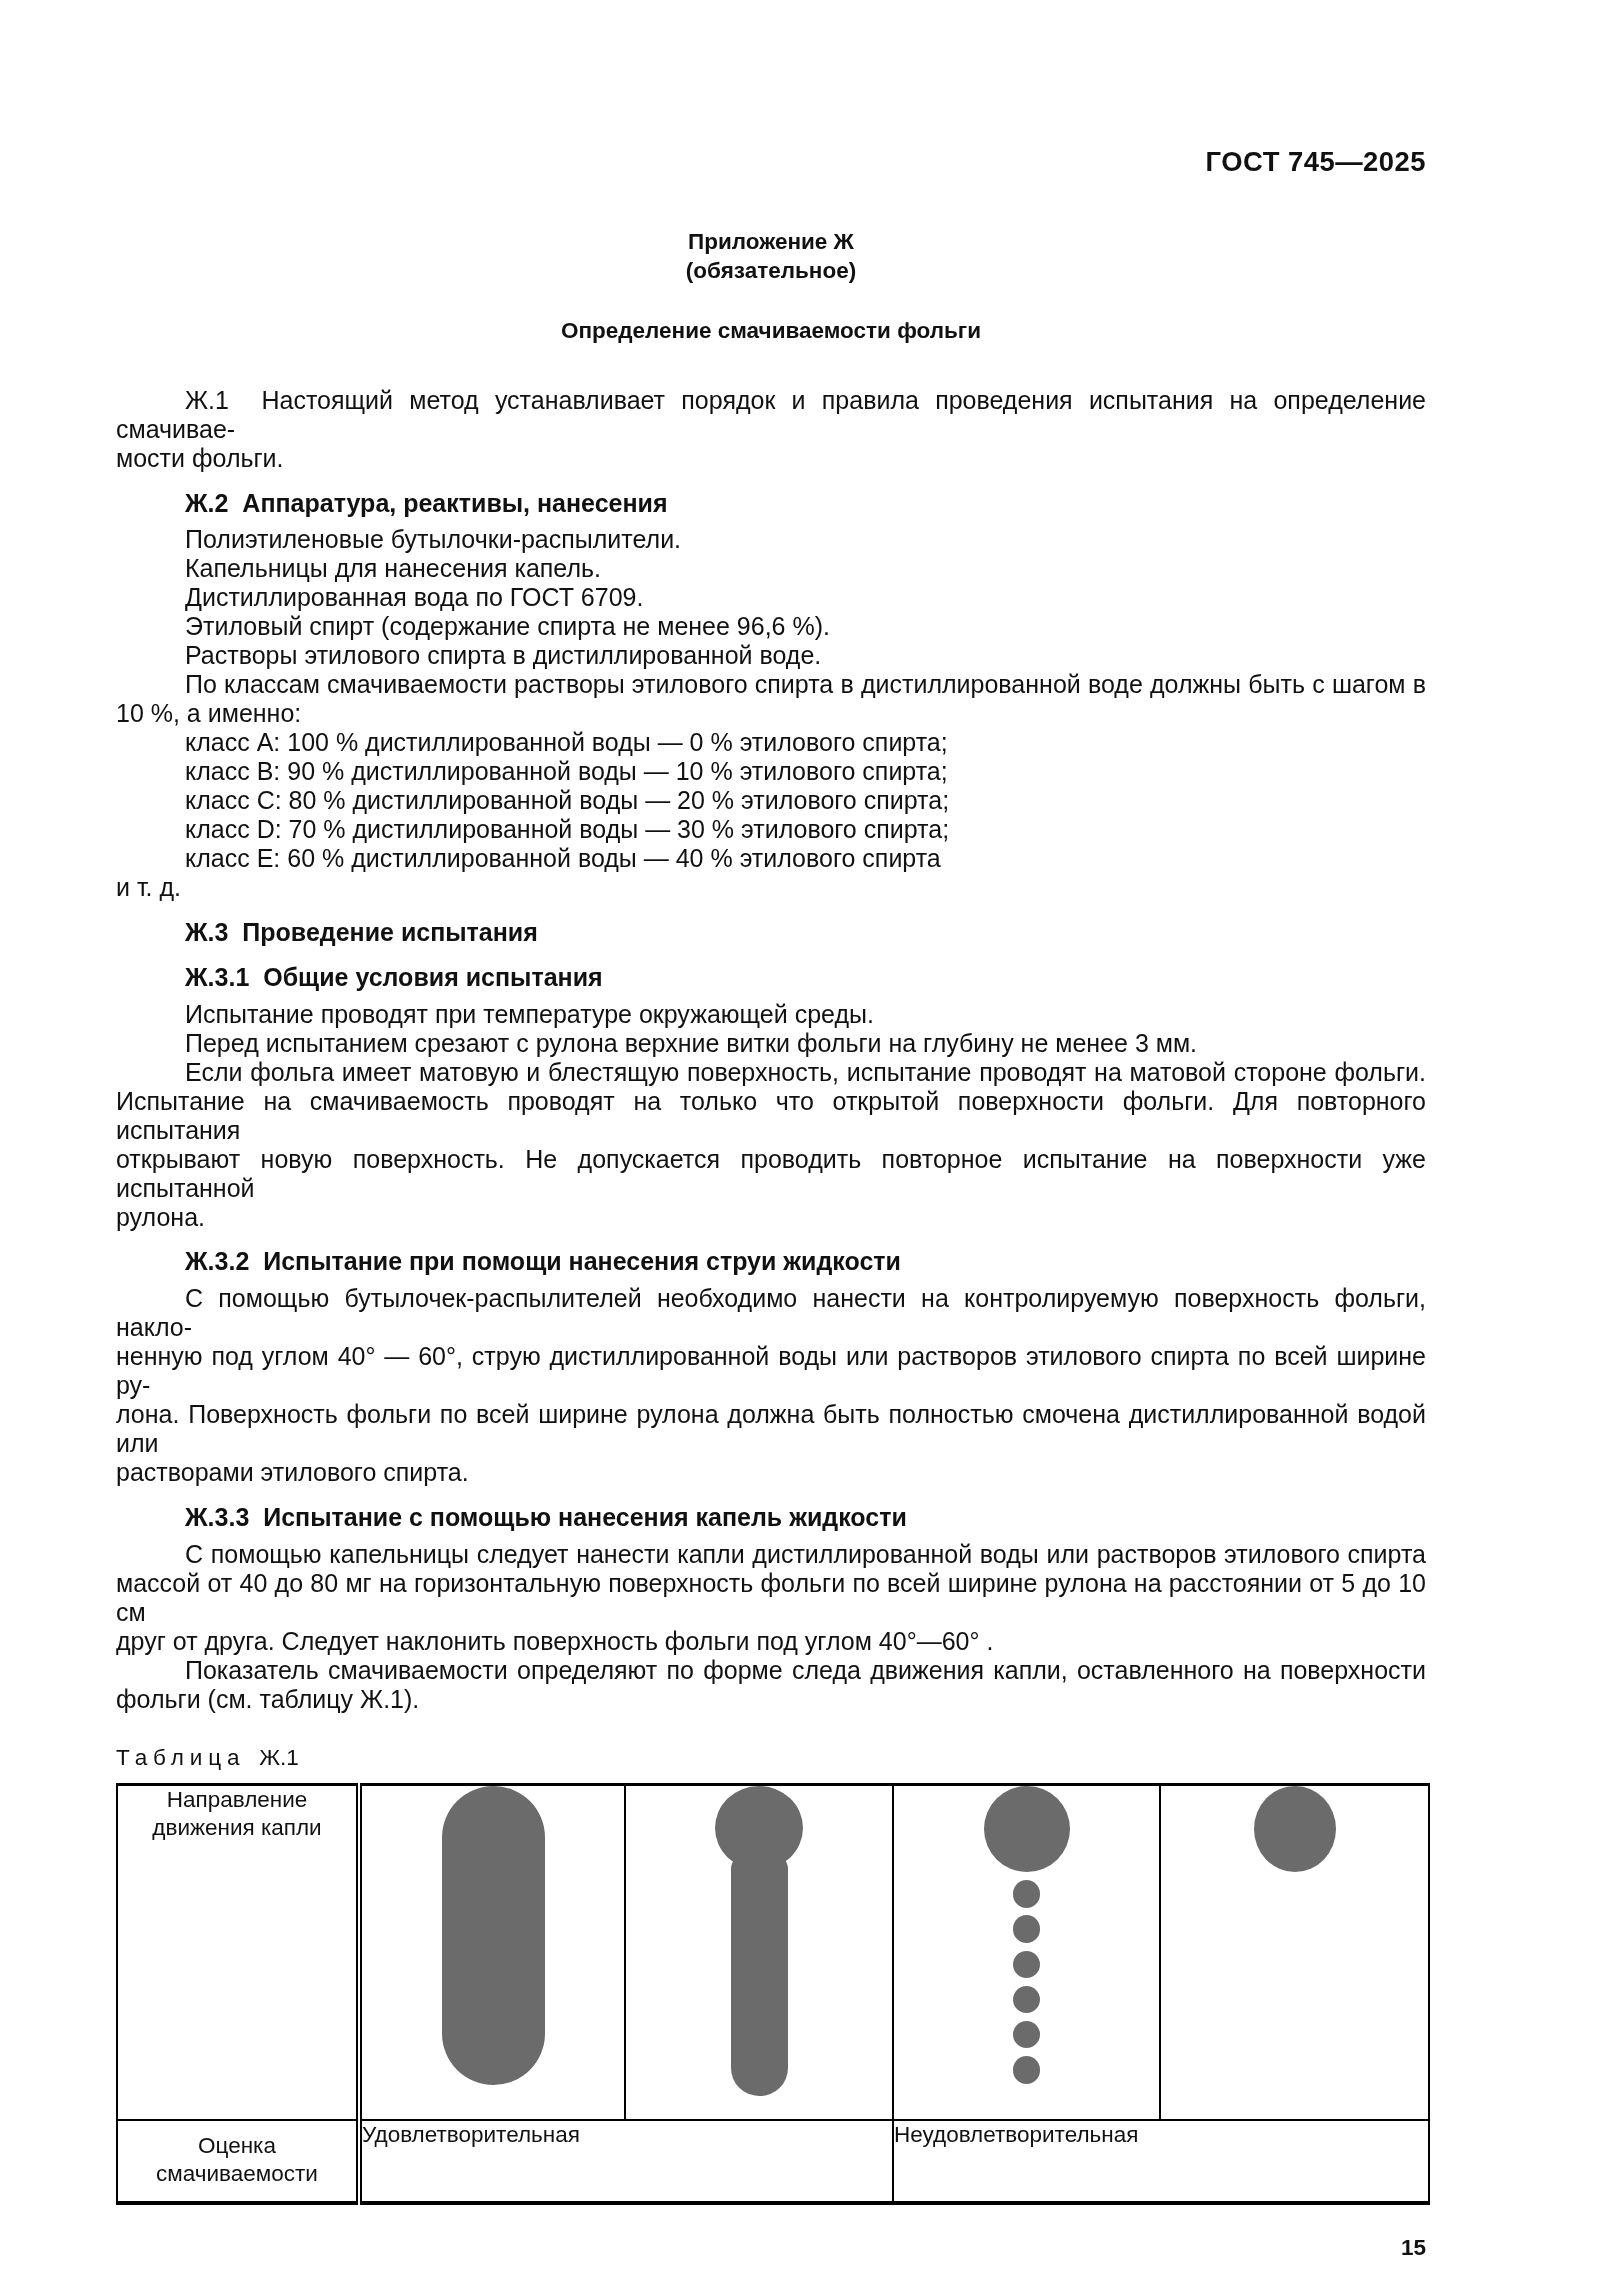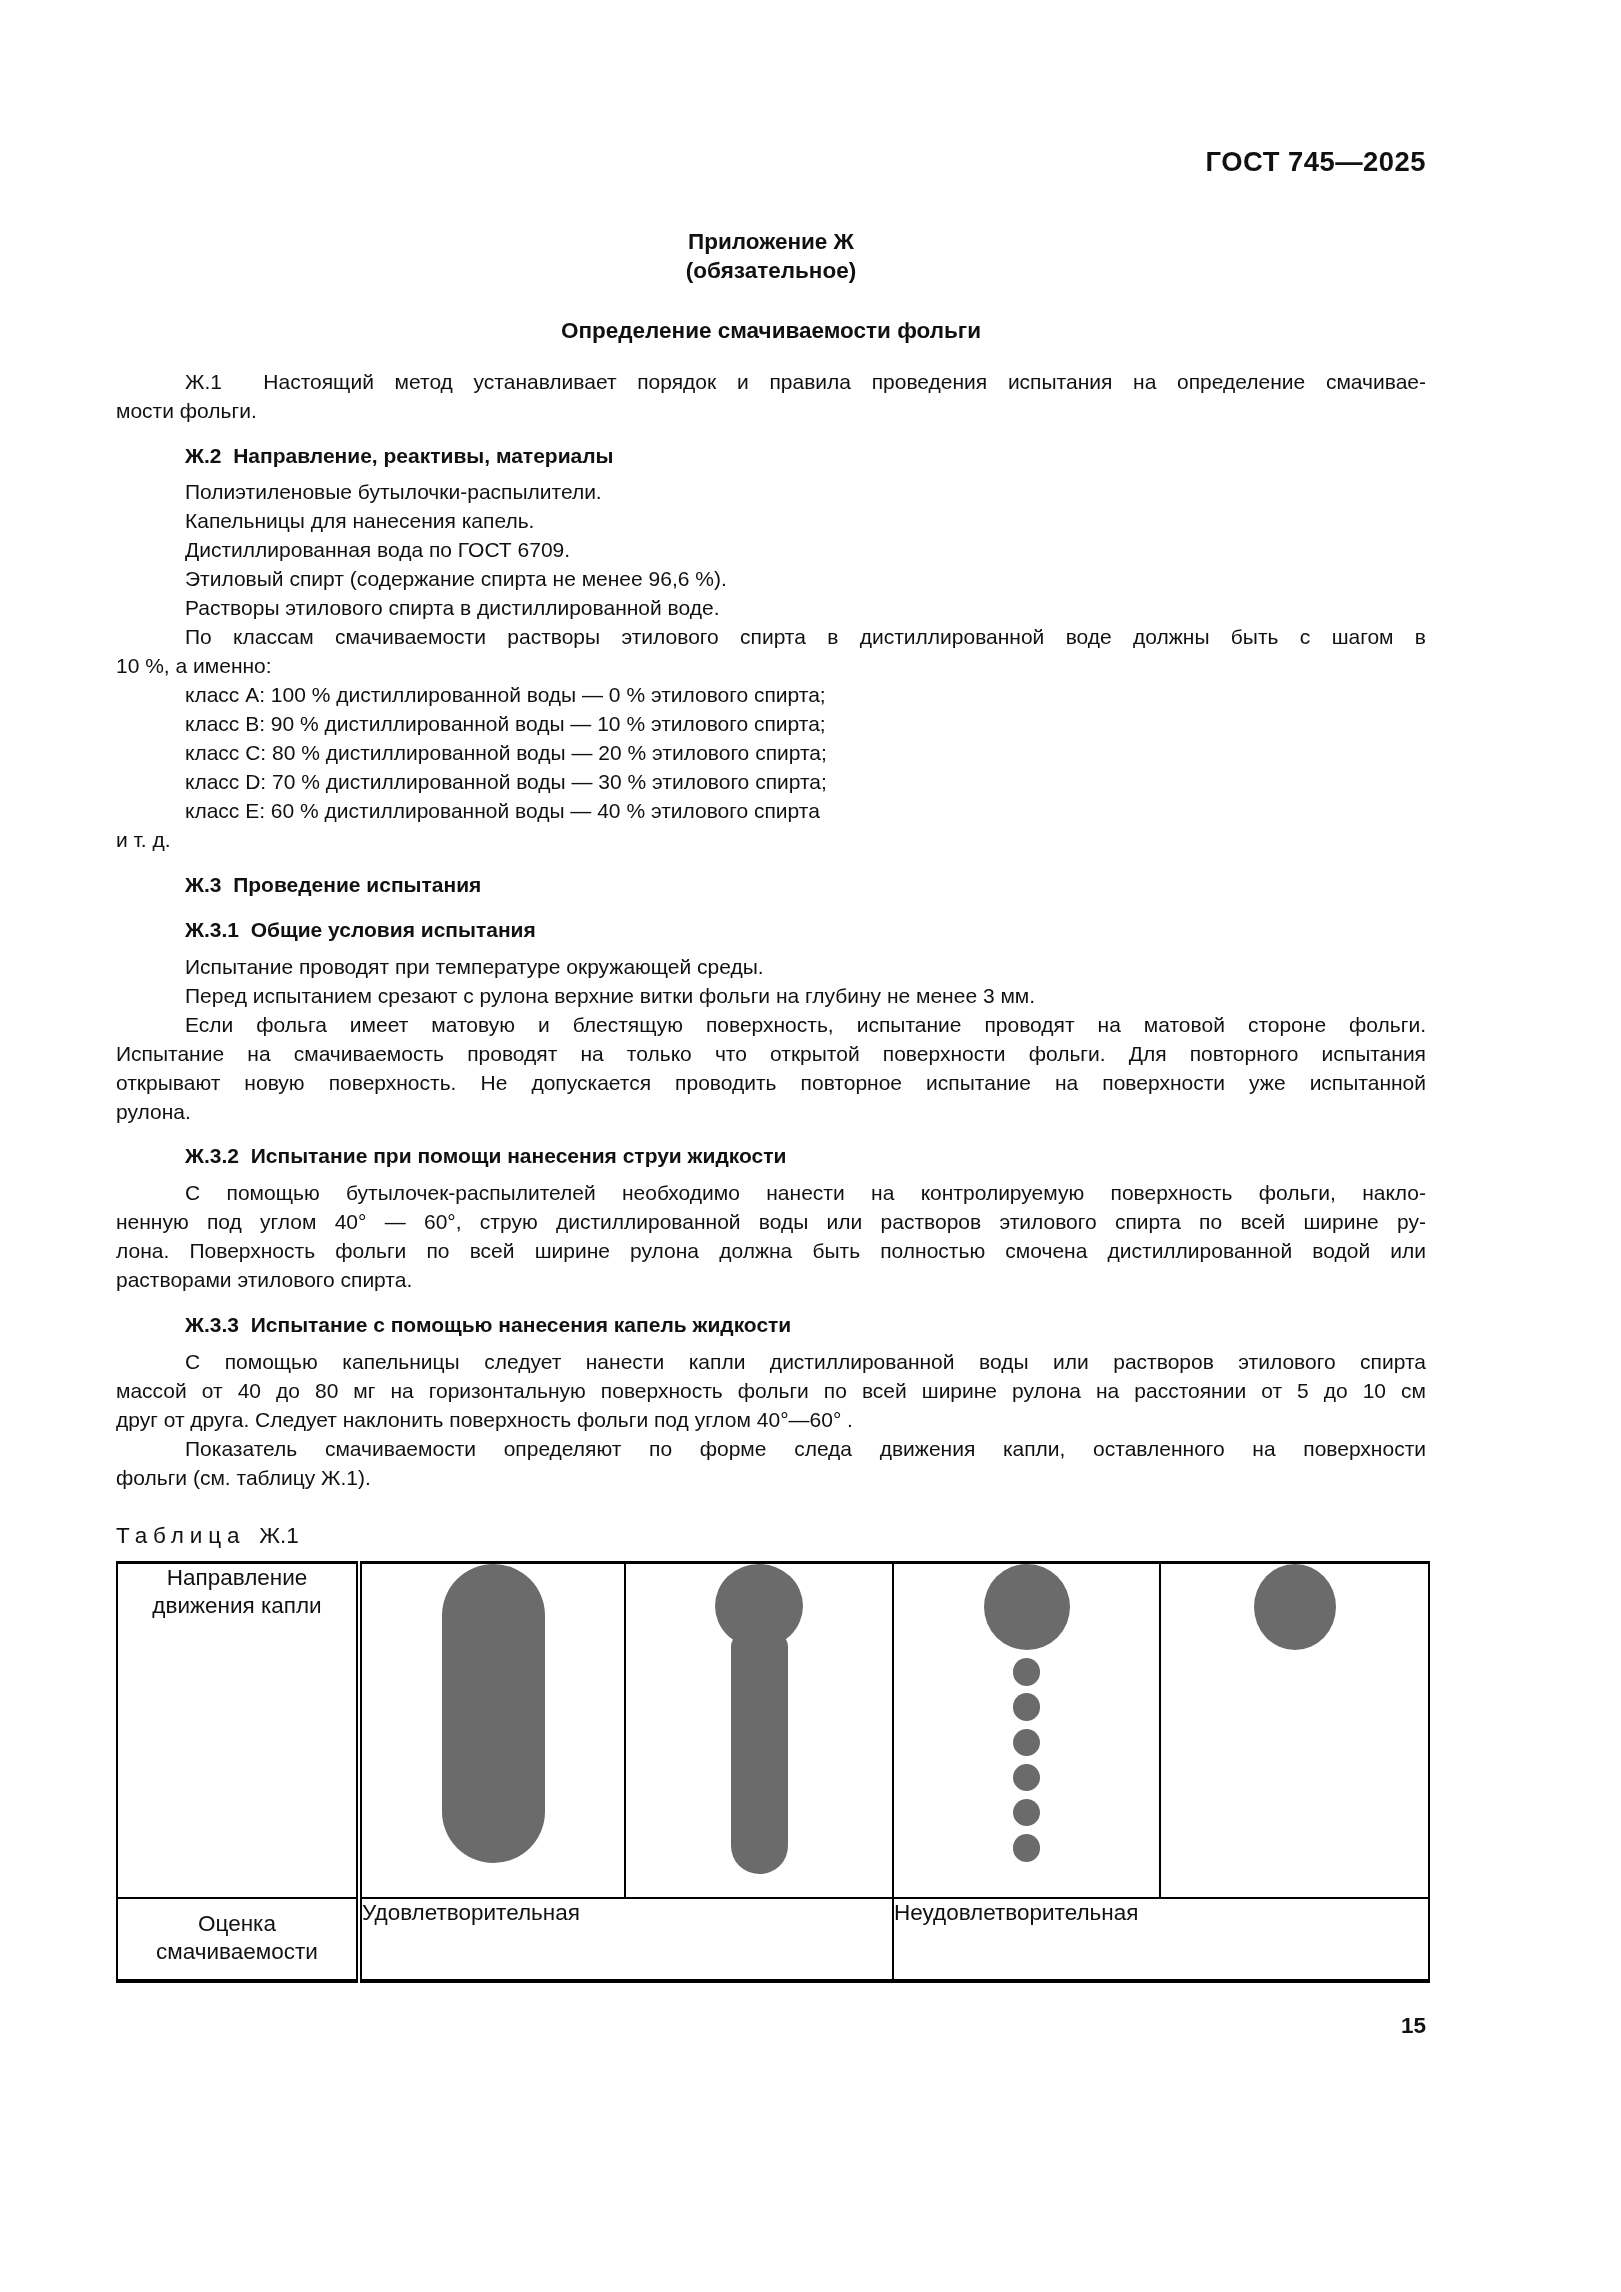--- a/index.html
+++ b/index.html
@@ -32,21 +32,21 @@
     font-weight:bold;
     line-height:29px;
   }
   .doc-title {
     margin-top:31px;
     text-align:center;
     font-size:22.5px;
     font-weight:bold;
     line-height:29px;
   }
-  .doc-body { margin-top:22px; font-size:21px; }
+  .doc-body { margin-top:41px; font-size:25px; }
   .blk { margin:0; }
   .blk.h { margin-top:15.7px; font-weight:bold; }
   .blk.h + .blk.p { margin-top:7.8px; }
   .line {
     line-height:29px;
     min-height:29px;
     white-space:pre;
   }
   .line.ind { text-indent:69px; }
   .line.fill {
@@ -119,21 +119,21 @@
     </div>
 
     <div class="doc-title">Определение смачиваемости фольги</div>
 
     <div class="doc-body">
         <div class="blk p">
           <div class="line ind fill">Ж.1&nbsp; Настоящий метод устанавливает порядок и правила проведения испытания на определение смачивае-</div>
           <div class="line">мости фольги.</div>
         </div>
         <div class="blk h">
-          <div class="line ind">Ж.2  Направление, реактивы, материалы</div>
+          <div class="line ind">Ж.2  Аппаратура, реактивы, нанесения</div>
         </div>
         <div class="blk p">
           <div class="line ind">Полиэтиленовые бутылочки-распылители.</div>
           <div class="line ind">Капельницы для нанесения капель.</div>
           <div class="line ind">Дистиллированная вода по ГОСТ 6709.</div>
           <div class="line ind">Этиловый спирт (содержание спирта не менее 96,6 %).</div>
           <div class="line ind">Растворы этилового спирта в дистиллированной воде.</div>
         </div>
         <div class="blk p">
           <div class="line ind fill">По классам смачиваемости растворы этилового спирта в дистиллированной воде должны быть с шагом в</div>

